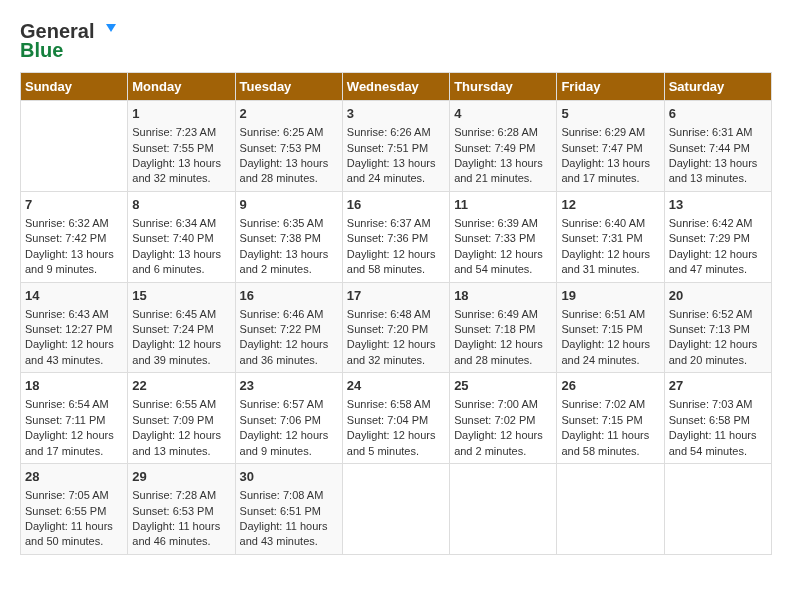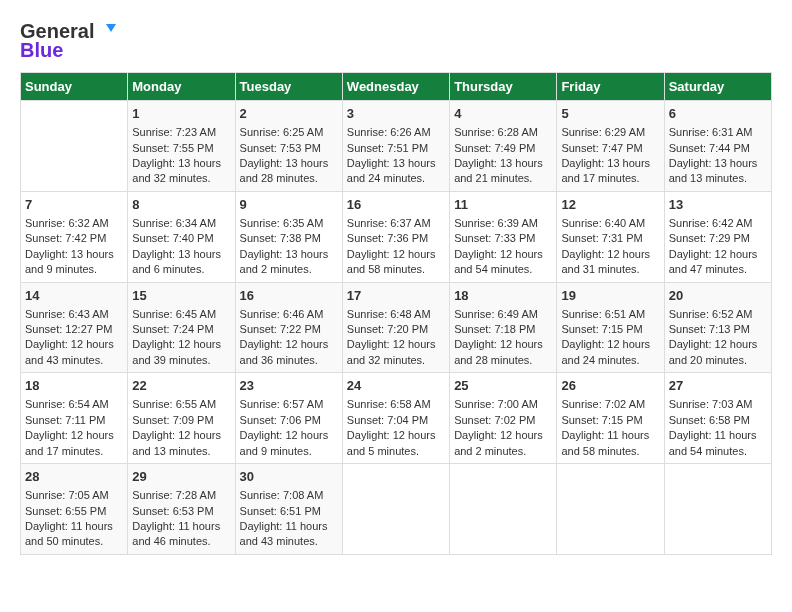--- a/index.html
+++ b/index.html
@@ -32,21 +32,21 @@
     .location-title {
       font-size: 16px;
       color: #555;
     }
     table {
       width: 100%;
       border-collapse: collapse;
       font-size: 11px;
     }
     thead tr {
-      background-color: #15803d;
+      background-color: #a16207;
       color: #fff;
     }
     thead th {
       padding: 6px 4px;
       text-align: left;
       font-size: 13px;
       font-weight: bold;
       border: 1px solid #ddd;
     }
     tbody tr {
@@ -77,21 +77,21 @@
 
 <div class="header-section">
   <div class="logo">
   <div style="display:flex;flex-direction:column;align-items:flex-start;">
     <div style="display:flex;align-items:center;gap:2px;">
       <span style="font-size:20px;font-weight:bold;color:#333;">General</span>
       <svg width="20" height="20" viewBox="0 0 20 20">
         <polygon points="10,2 20,2 15,10" fill="#1e90ff"></polygon>
       </svg>
     </div>
-    <span style="font-size:20px;font-weight:bold;color:#6d28d9;margin-top:-4px;">Blue</span>
+    <span style="font-size:20px;font-weight:bold;color:#15803d;margin-top:-4px;">Blue</span>
   </div>
 </div>
   <div class="title-section">
     <div class="month-title"></div>
     <div class="location-title"></div>
   </div>
 </div>
 
 <table>
   <thead>

